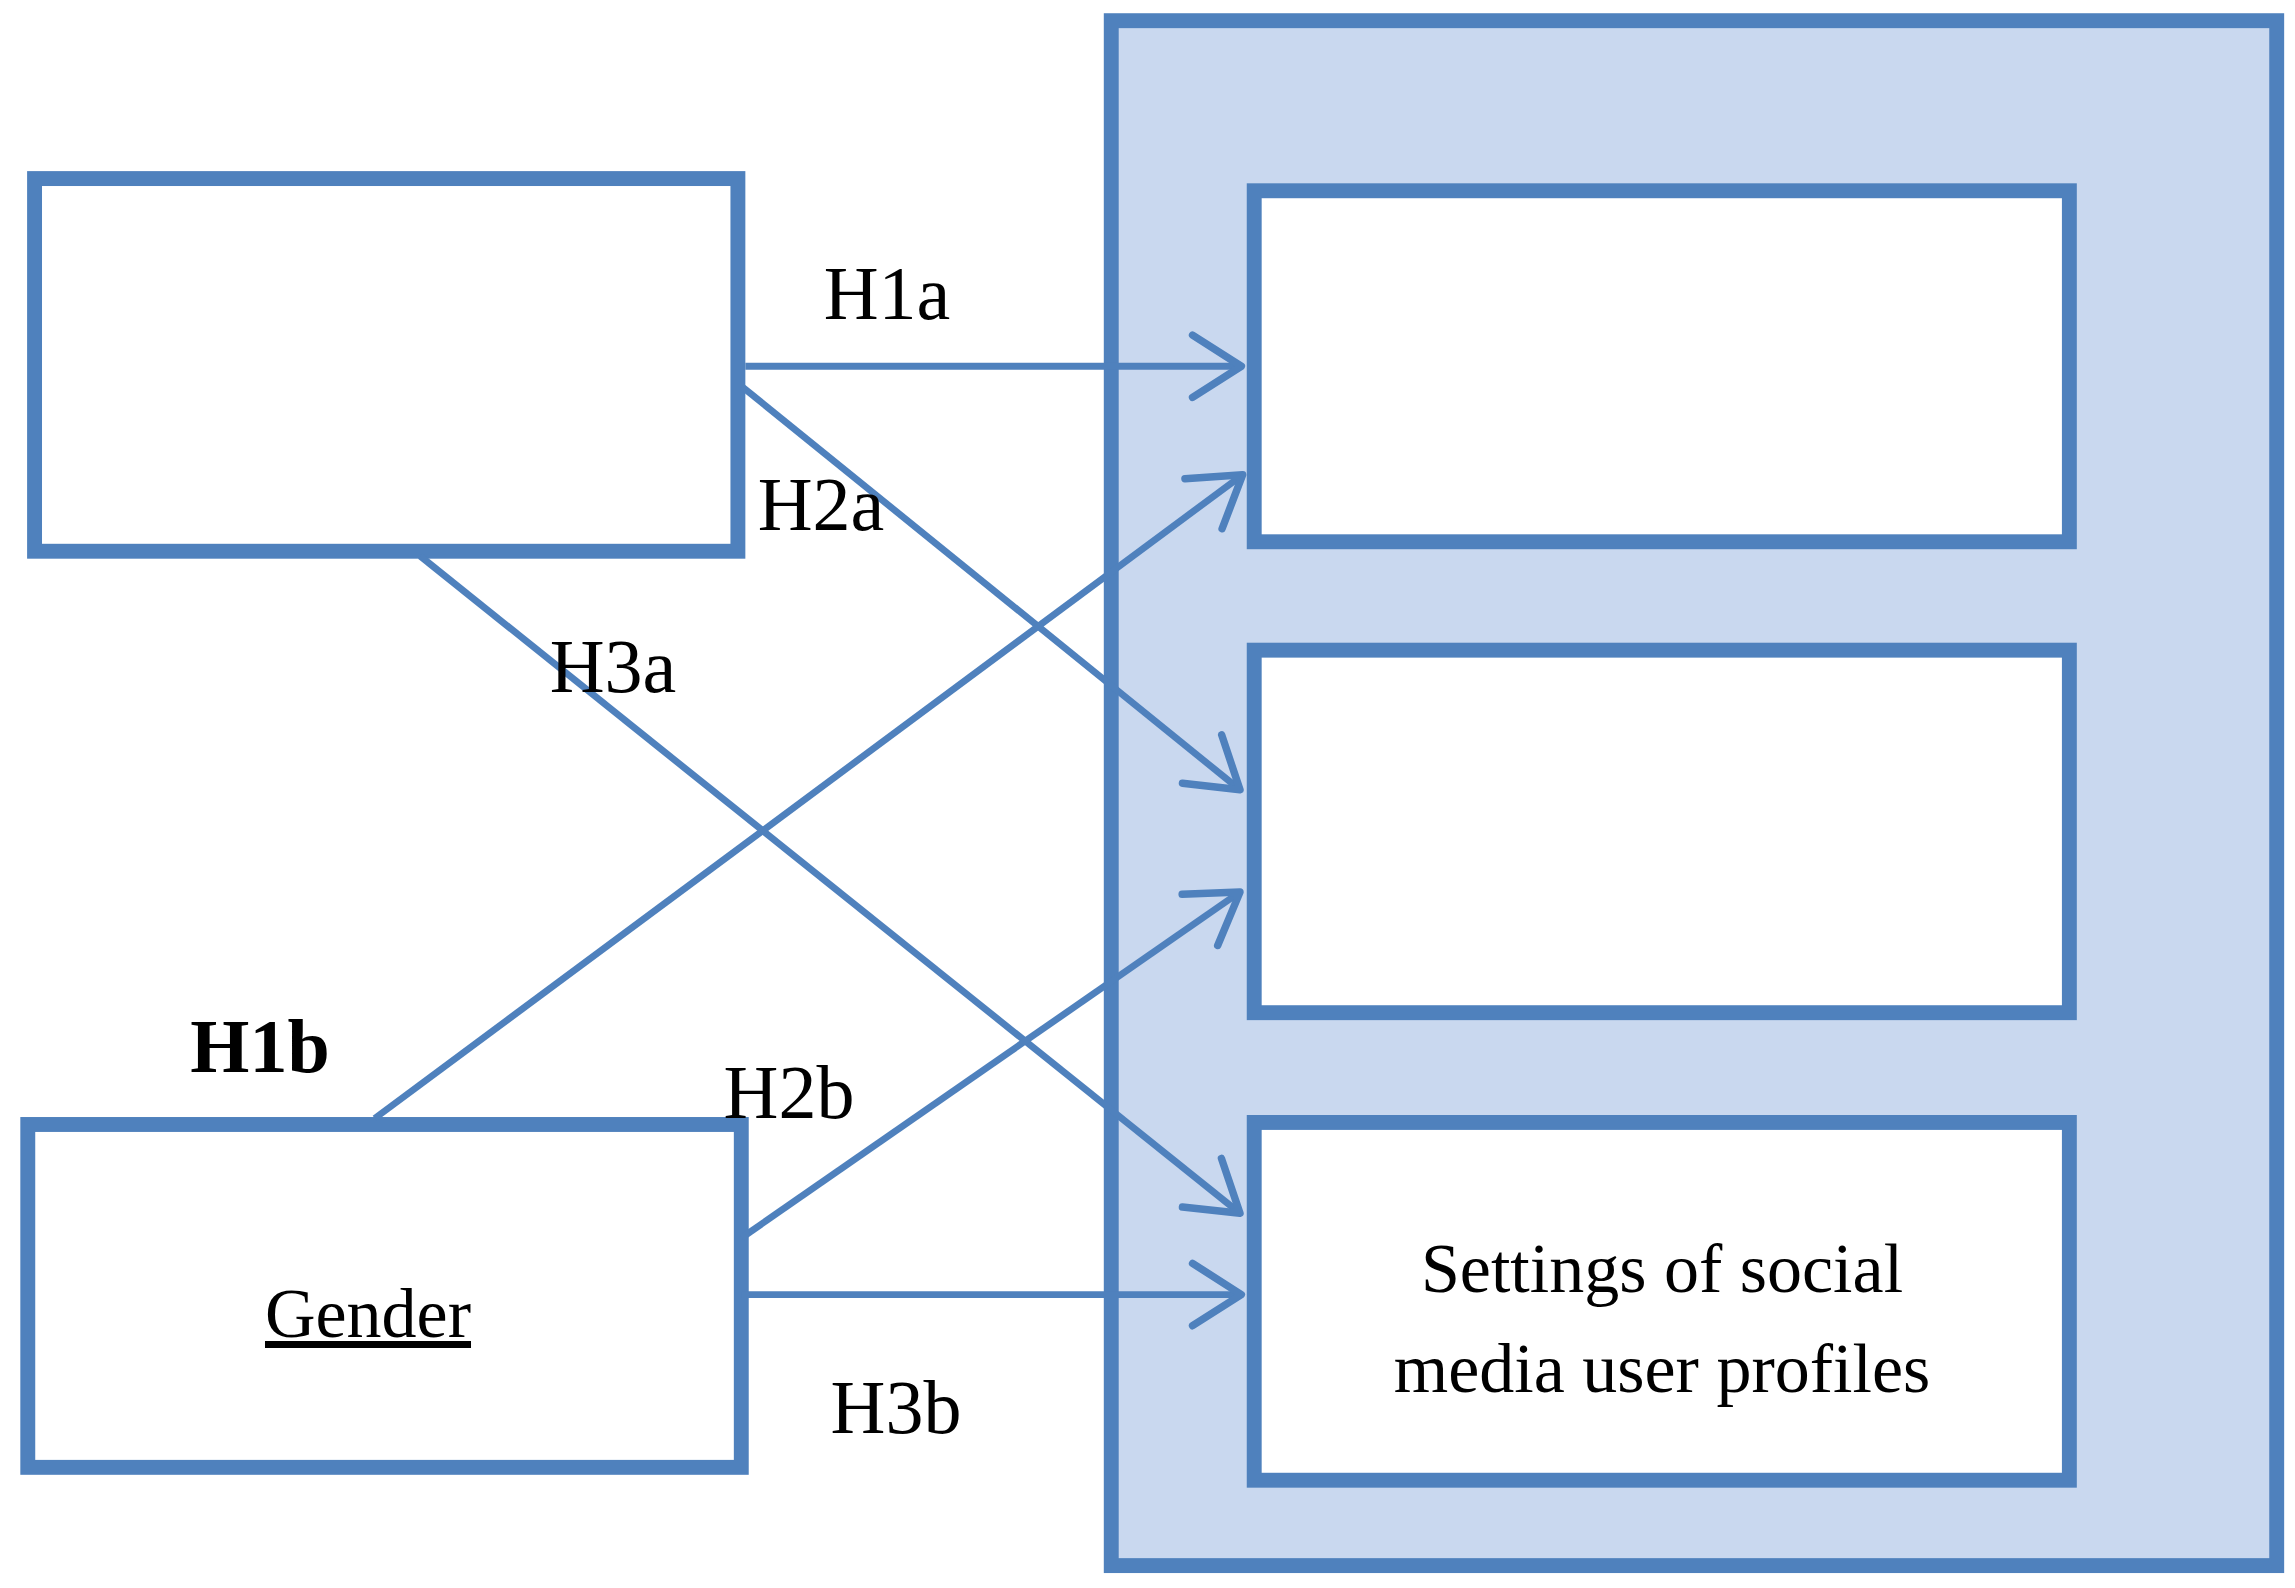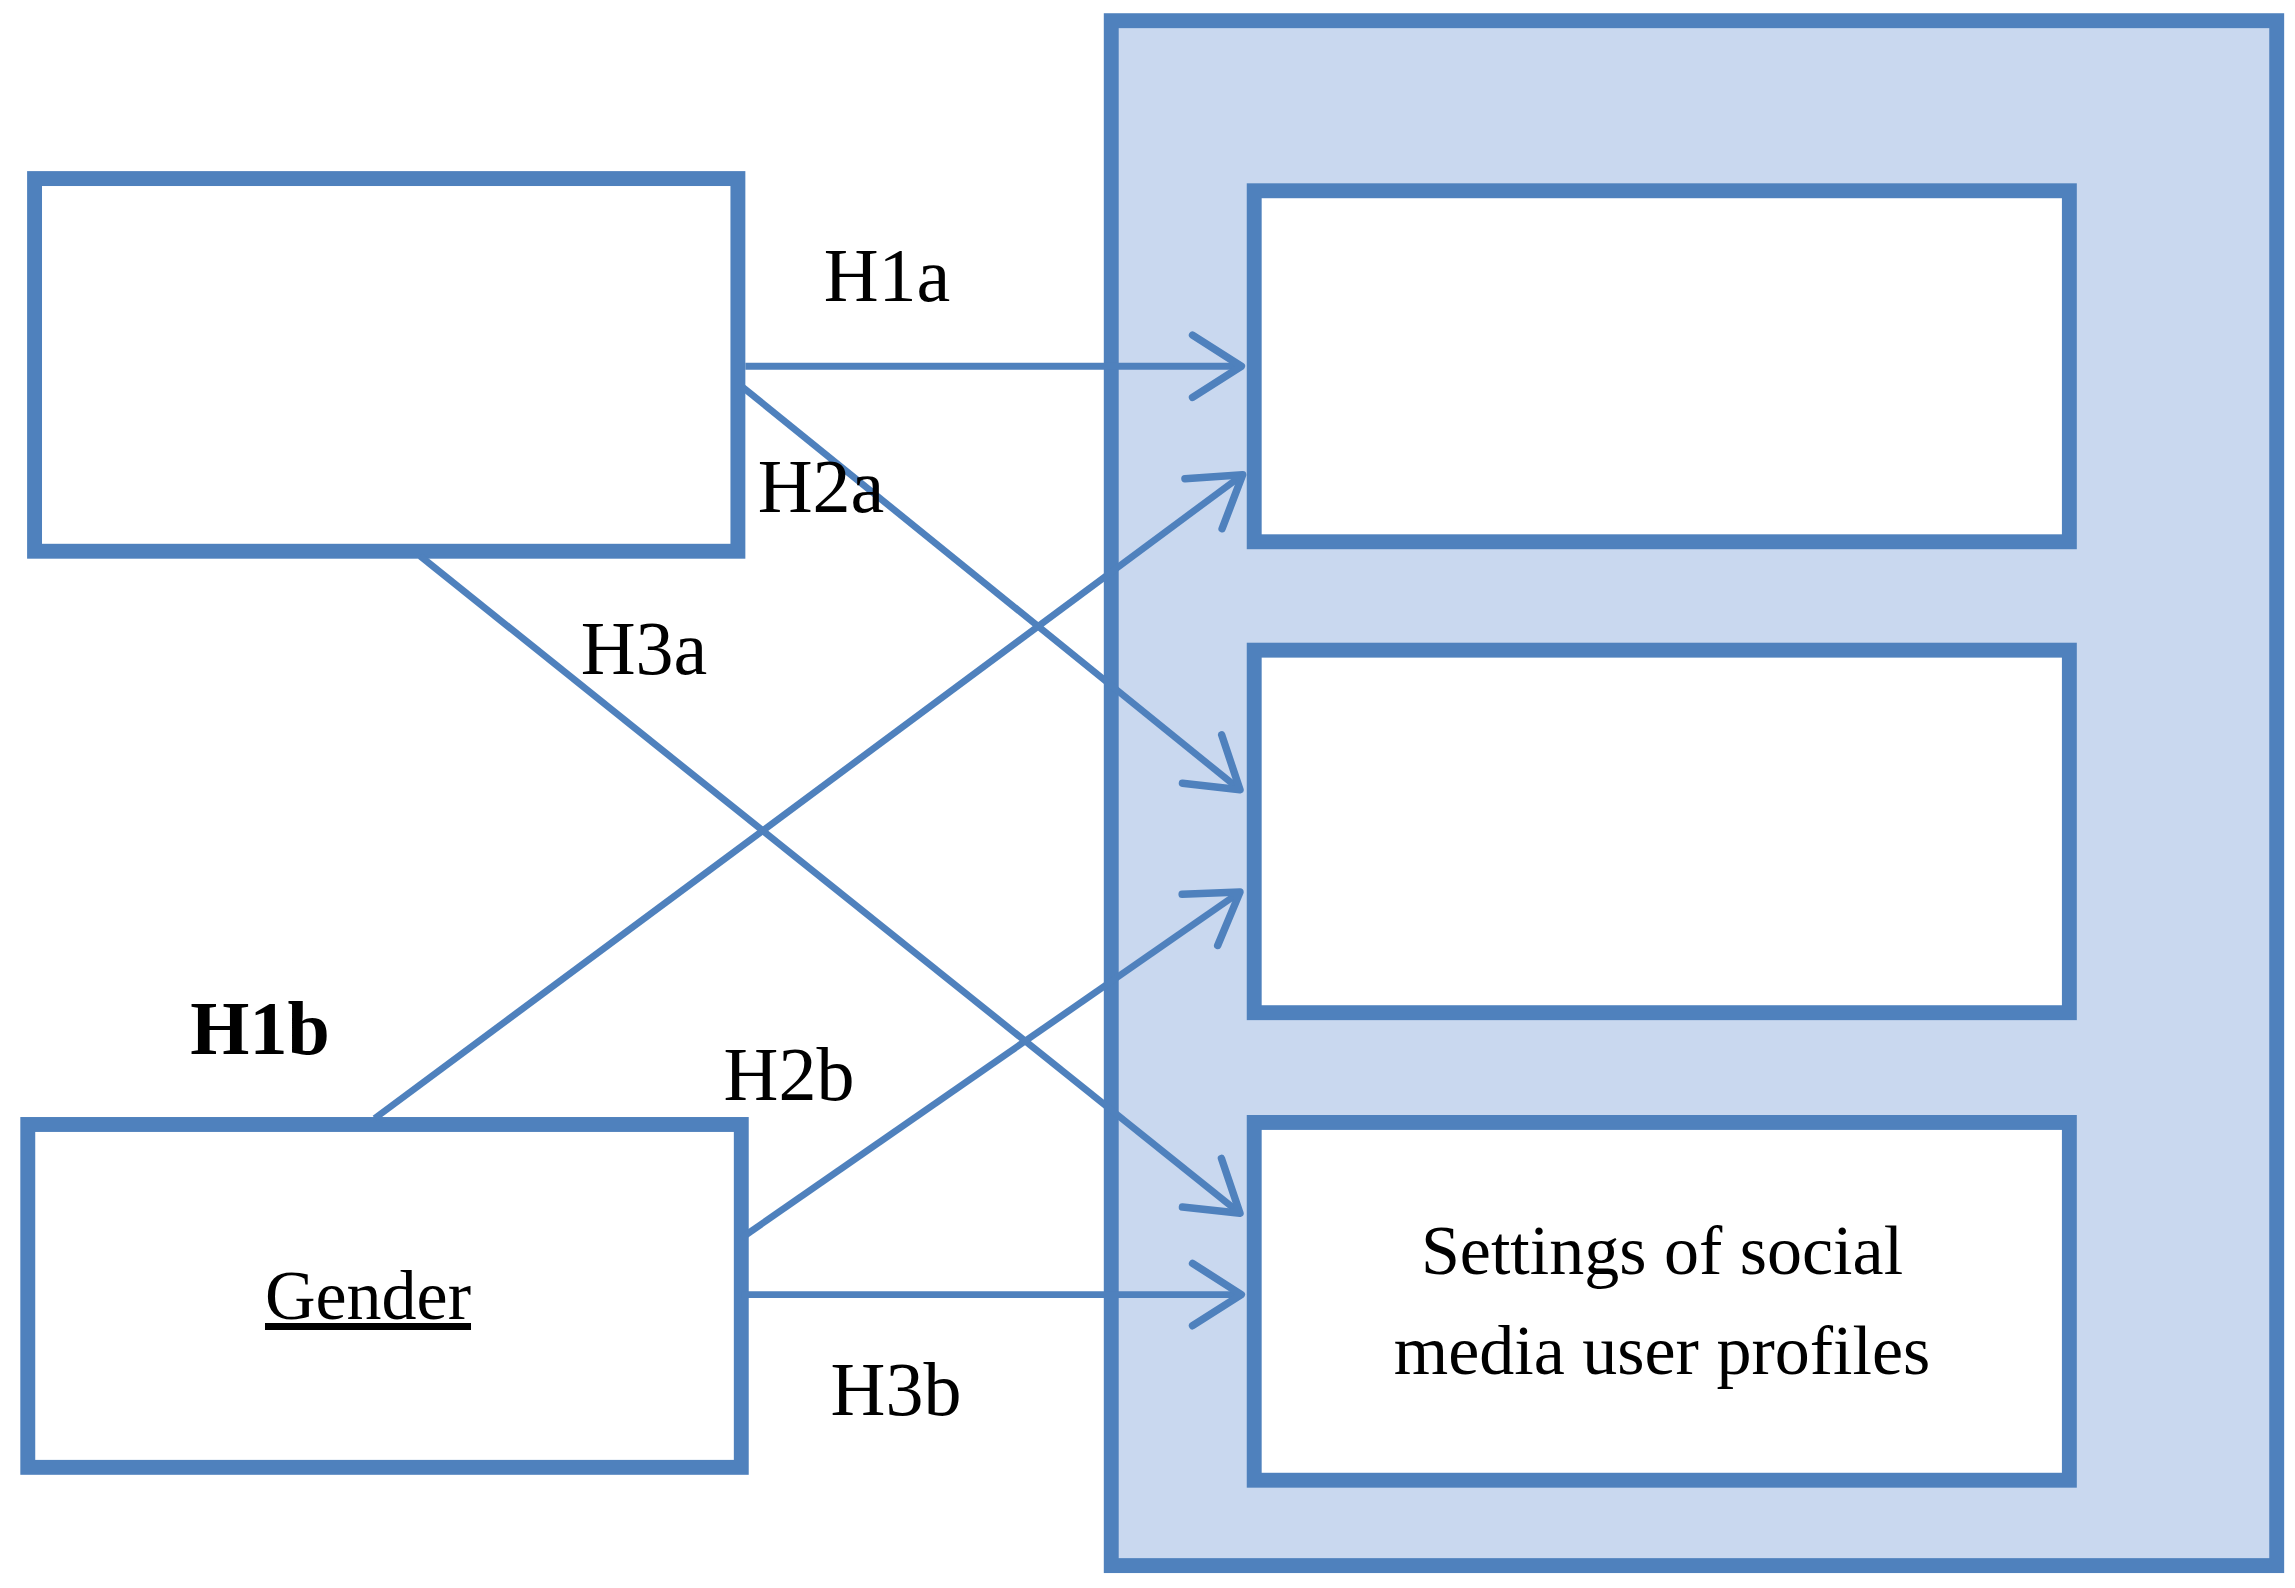--- a/index.html
+++ b/index.html
@@ -22,34 +22,35 @@
   .shape-panel{ fill:var(--panel-fill); stroke:var(--accent); stroke-width:22; }
   .shape-box{ fill:var(--box-fill); stroke:var(--accent); stroke-width:22; }
   .arrow-line{ stroke:var(--accent); stroke-width:10; fill:none; }
   .arrowhead-path{ stroke:var(--accent); stroke-width:11; fill:none; stroke-linecap:round; stroke-linejoin:round; }
   .lbl{
     position:absolute;
     transform:translate(-50%,-50%);
     white-space:nowrap;
     line-height:1;
     text-align:center;
+    margin-top:18px;
   }
   .box-lbl{ font-size:70px; }
   .hyp-lbl{ font-size:76px; }
   
   #lbl-generation{ left:386px;  top:365px;  }
   #lbl-gender    { left:368px;  top:1296px;text-decoration:underline; }
   #lbl-out1-l1   { left:1662px; top:306px;  }
   #lbl-out1-l2   { left:1662px; top:407px;  }
   #lbl-out2-l1   { left:1662px; top:832px; }
   #lbl-out3-l1   { left:1662px; top:1251px; }
   #lbl-out3-l2   { left:1662px; top:1351px; }
   #lbl-h1a{ left:887px; top:275px;  }
   #lbl-h2a{ left:821px; top:486px;  }
-  #lbl-h3a{ left:644px;  top:648px;  }
+  #lbl-h3a{ left:613px;  top:648px;  }
   #lbl-h1b{ left:260px;  top:1028px;font-weight:bold; }
   #lbl-h2b{ left:789px; top:1074px; }
   #lbl-h3b{ left:896px; top:1389px; }
 </style>
 </head>
 <body>
 
 <div class="stage">
 
   <svg viewBox="0 0 3387 2344" aria-hidden="true">

